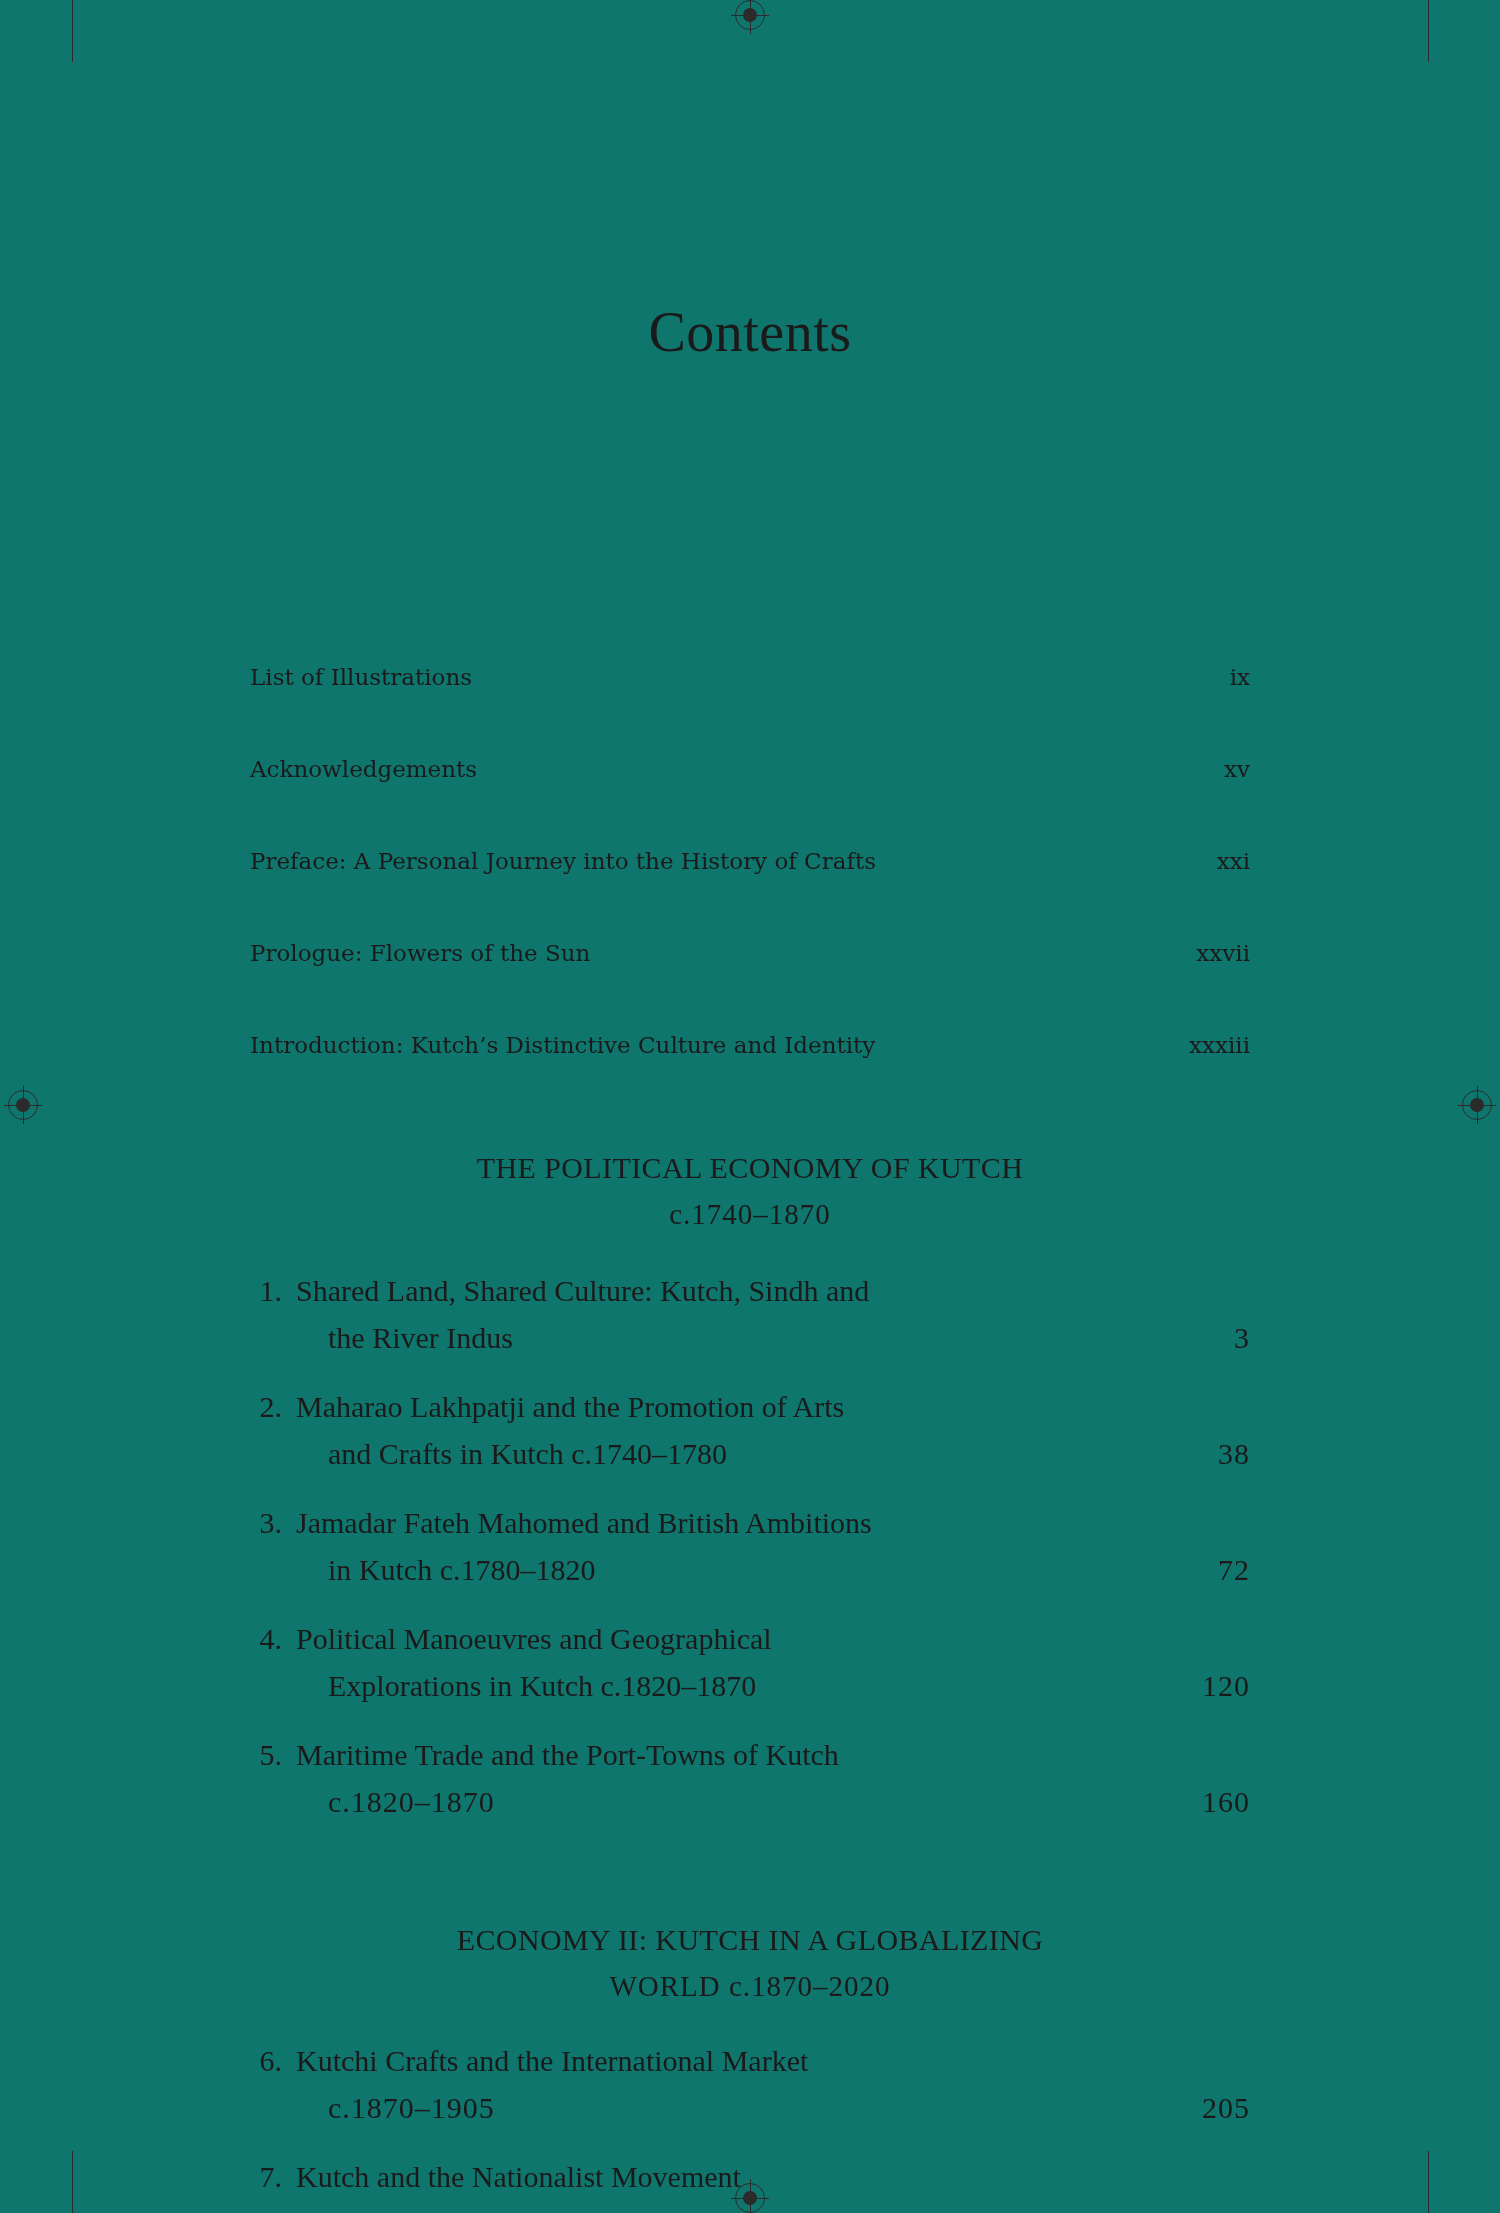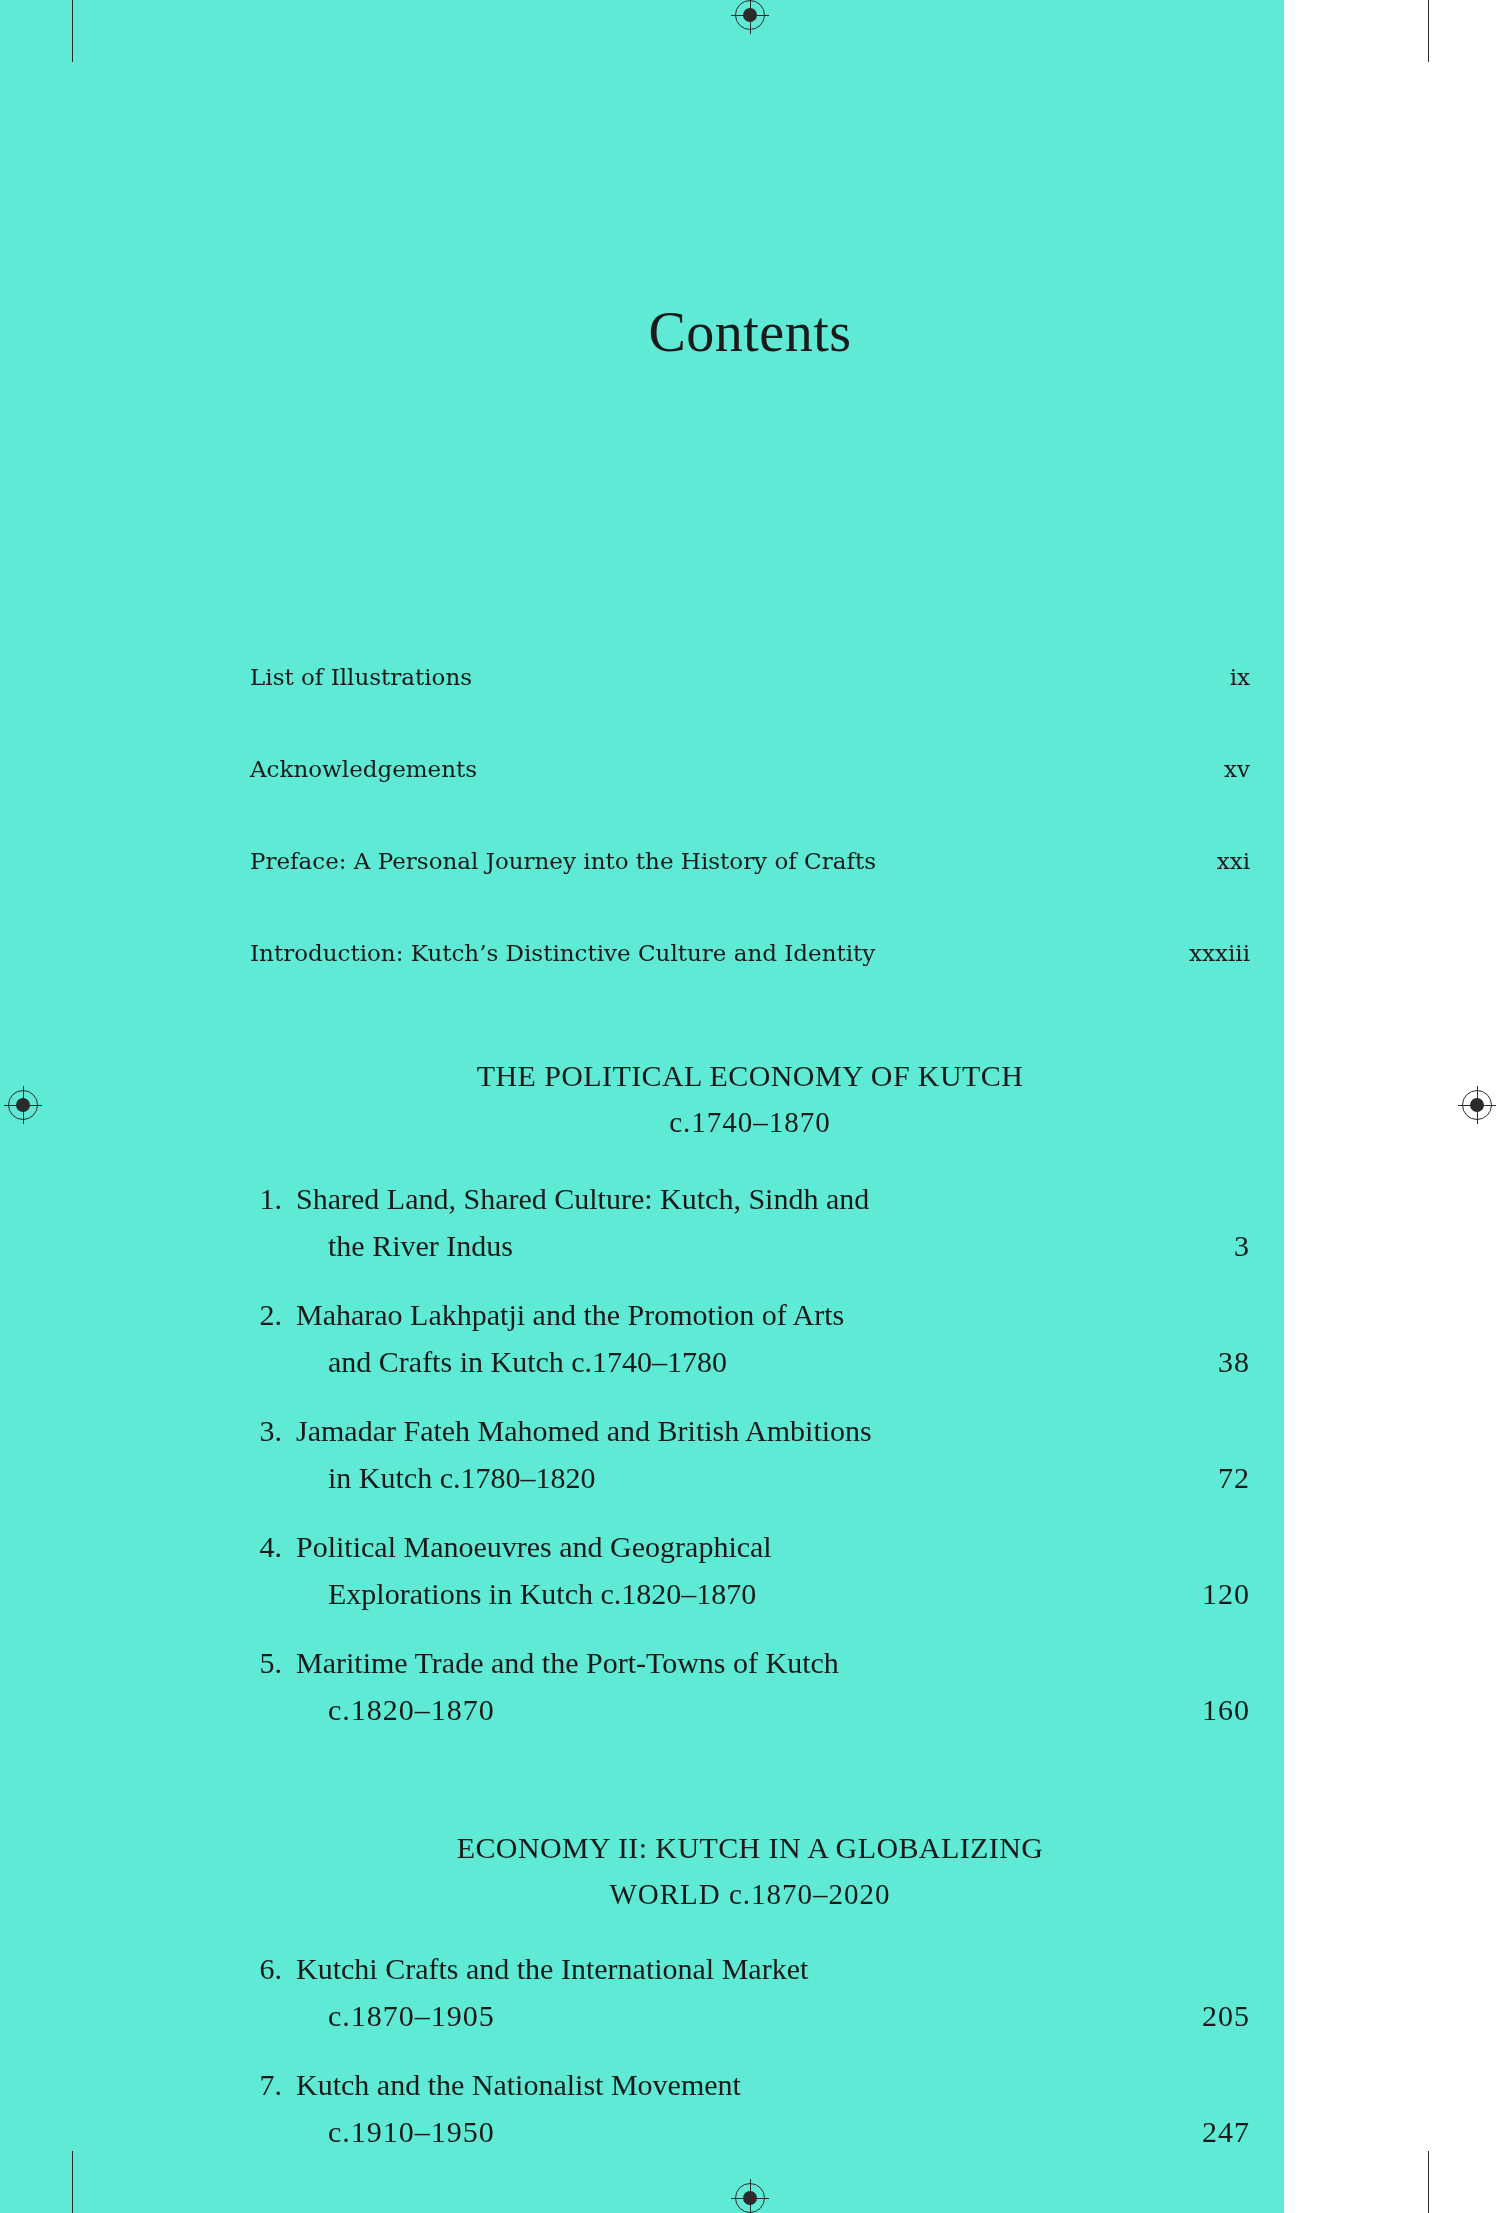--- a/index.html
+++ b/index.html
@@ -13,23 +13,23 @@
     position: relative;
     font-family: "Liberation Serif", serif;
     color: #1a1a1a;
     overflow: hidden;
   }
 
   
   .page {
     position: absolute;
     left: 0; top: 0;
-    width: 1284px;
+    width: 1500px;
     height: 2213px;
-    background: #5eead4;
+    background: #0f766e;
   }
 
   
   .crop-mark {
     position: absolute;
     background: #2b2b2b;
   }
   .crop-v { width: 1px; height: 62px; }
 
   .reg-mark {
@@ -189,20 +189,25 @@
         <span class="fm-spacer"></span>
         <span class="fm-page">xv</span>
       </div>
 
       <div class="fm-row">
         <span class="fm-label">Preface: A Personal Journey into the History of Crafts</span>
         <span class="fm-spacer"></span>
         <span class="fm-page">xxi</span>
       </div>
 
+      <div class="fm-row">
+        <span class="fm-label">Prologue: Flowers of the Sun</span>
+        <span class="fm-spacer"></span>
+        <span class="fm-page">xxvii</span>
+      </div>
 
       <div class="fm-row">
         <span class="fm-label">Introduction: Kutch’s Distinctive Culture and Identity</span>
         <span class="fm-spacer"></span>
         <span class="fm-page">xxxiii</span>
       </div>
 
     </div>
 
     <div class="section-head section-i">

